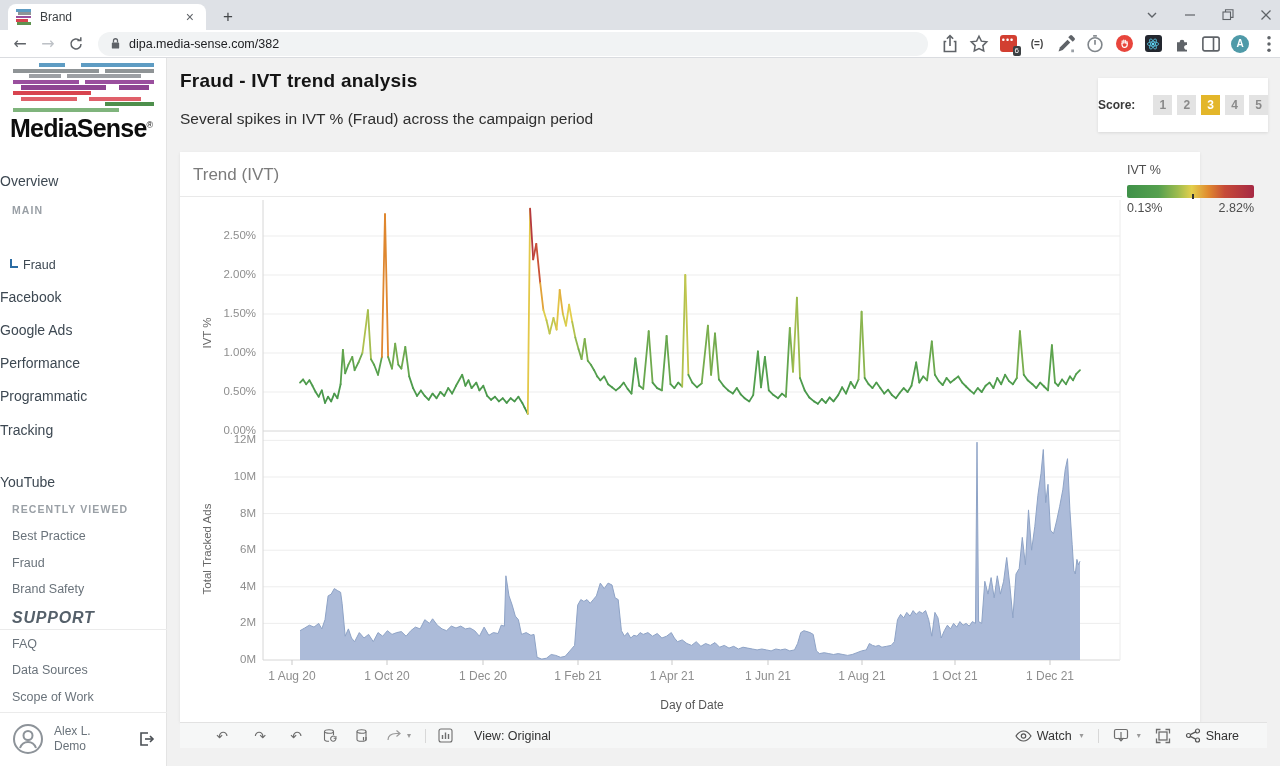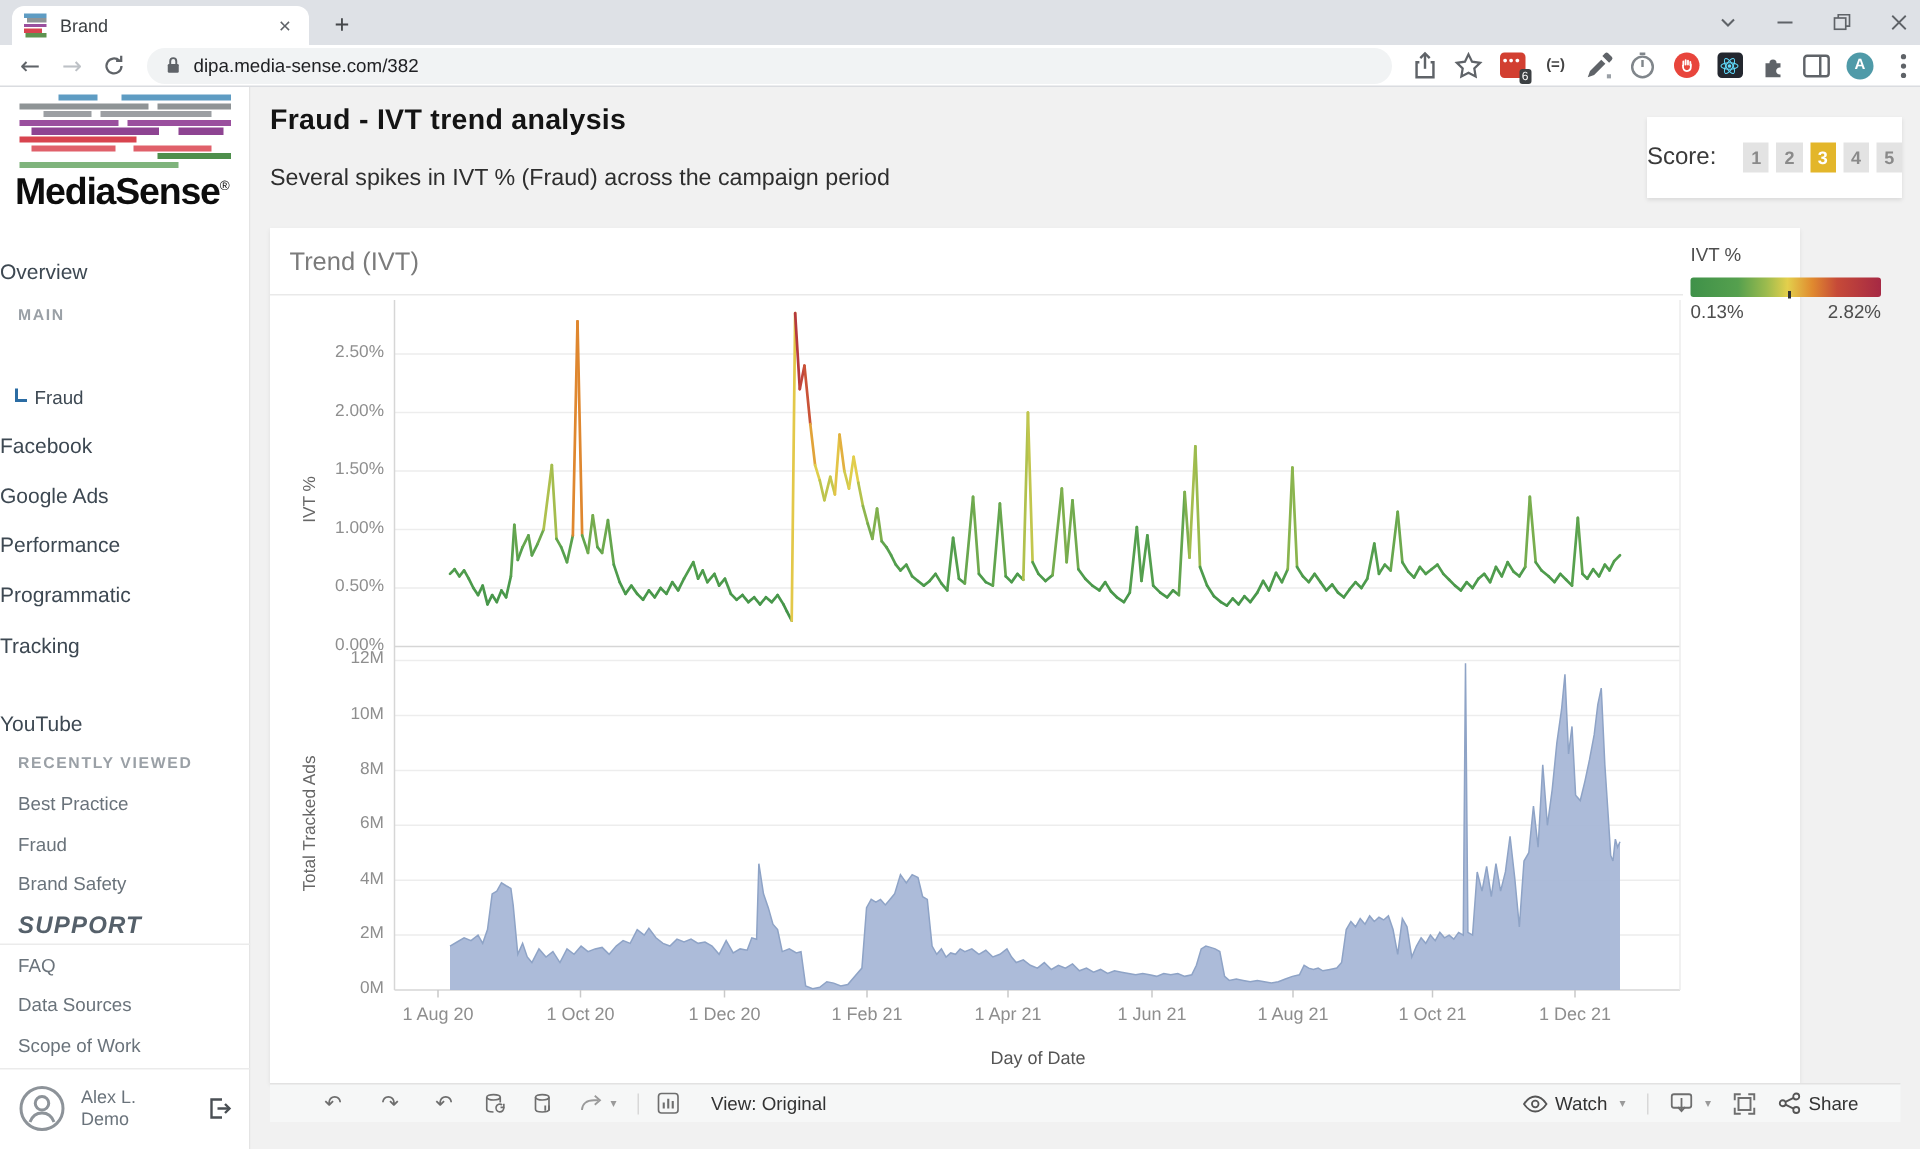--- a/index.html
+++ b/index.html
@@ -45,21 +45,21 @@
   .nav-small { position:absolute; left:12px; font-size:12.5px; color:#6a737b; cursor:pointer; }
   .nav-sec2 { position:absolute; left:12px; font-size:16px; font-weight:bold; color:#55606a; letter-spacing:0.8px;font-style:italic; }
   .sb-div { position:absolute; left:0; width:167px; border-top:1px solid #ebebeb; }
   #user-area { position:absolute; left:0; top:654px; width:167px; height:54px; display:flex; align-items:center; padding:0 12px; gap:10px; }
   #user-name { font-size:12px; color:#6a737b; line-height:15px; flex:1; }
 
   
   #page-title { position:absolute; left:180px; top:70px; font-size:19px; font-weight:bold; color:#141414; letter-spacing:0.2px; }
   #page-subtitle { position:absolute; left:180px; top:110px; font-size:15.5px; color:#2e2e2e; }
   #score-card { position:absolute; left:1098px; top:78px; width:170px; height:54px; background:#fff; box-shadow:0 1px 3px rgba(0,0,0,0.1); display:flex; align-items:center; justify-content:center; gap:5px; }
-  #score-label { font-size:16px; color:#3a3a3a; margin-right:13px; }
+  #score-label { font-size:12px; color:#3a3a3a; margin-right:13px;font-weight:bold; }
   .score-sq { width:20px; height:20px; background:#e3e3e3; color:#8a8a8a; font-size:12px; font-weight:bold; display:flex; align-items:center; justify-content:center; cursor:pointer; }
   .score-sq.active { background:#e3b62a; color:#fff; }
 
   
   #chart-card { position:absolute; left:180px; top:152px; width:1020px; height:570px; background:#fff; box-shadow:0 1px 3px rgba(0,0,0,0.08); }
   #chart-title { position:absolute; left:13px; top:13px; font-size:17px; color:#7b7b7b; }
   #chart-title-div { position:absolute; left:0; top:44px; width:942px; border-top:1px solid #e9e9e9; }
   #plot-svg { position:absolute; left:0; top:0; }
   .ytick { position:absolute; left:24px; width:52px; text-align:right; font-size:11.5px; color:#8e8e8e; }
   .xtick { position:absolute; width:84px; text-align:center; top:517px; font-size:12px; color:#8e8e8e; }

